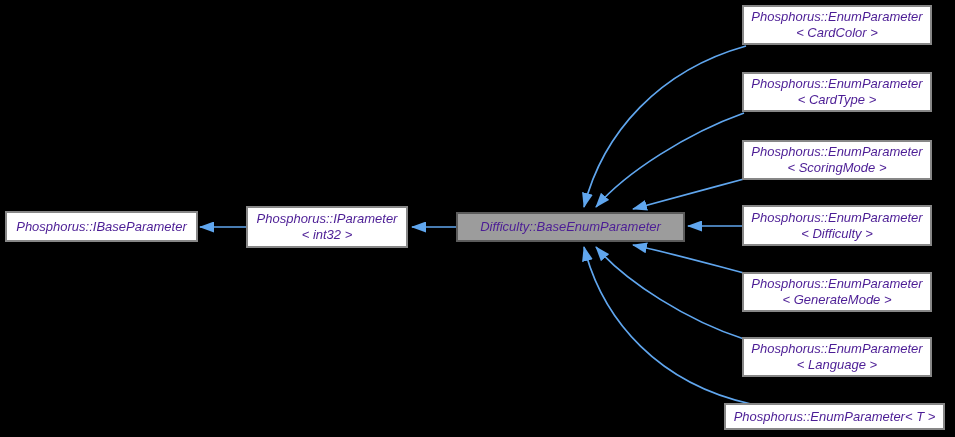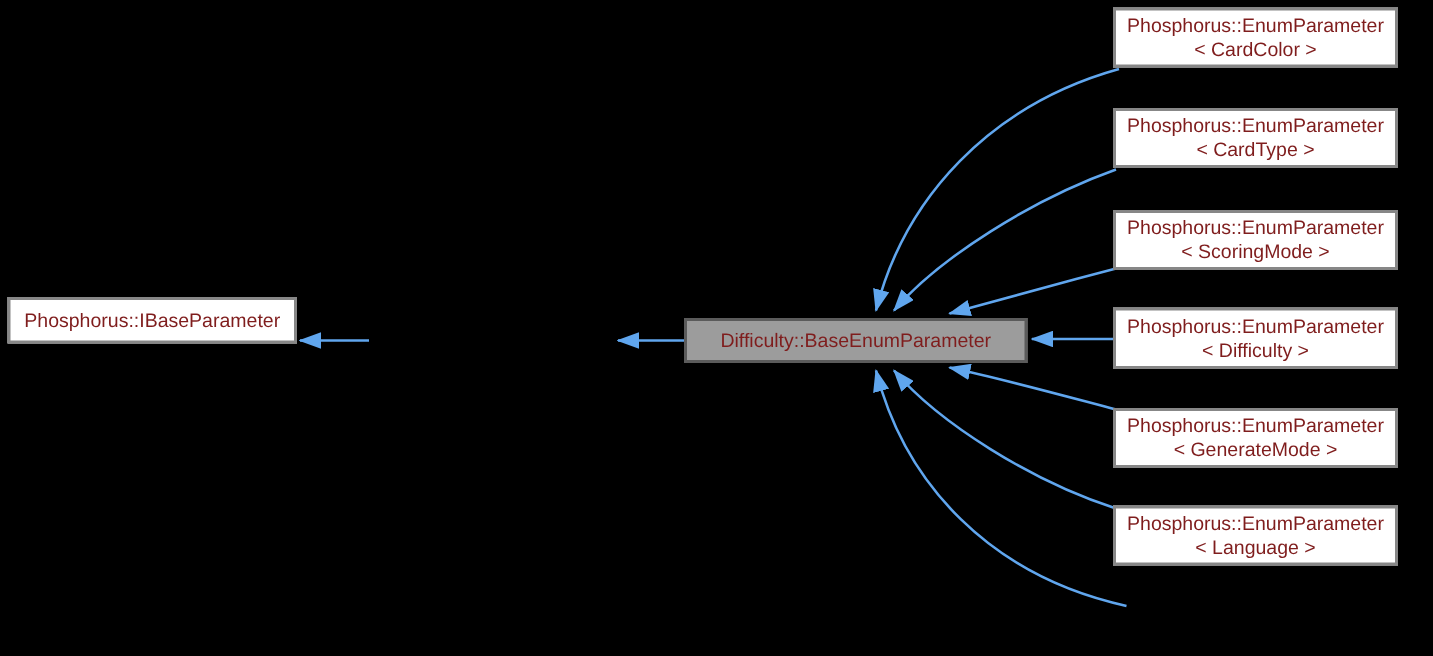--- a/index.html
+++ b/index.html
@@ -11,30 +11,31 @@
     overflow: hidden;
     font-family: "Liberation Sans", sans-serif;
   }
   svg.edges { position: absolute; left: 0; top: 0; width: 955px; height: 437px; }
   .edge { stroke: #60a6ee; stroke-width: 1.7; fill: none; }
   .node {
     position: absolute;
     box-sizing: border-box;
     background: #ffffff;
     border: 2px solid #878787;
-    color: #7f1d1d;
+    color: #4c1d95;
     display: flex;
     align-items: center;
     justify-content: center;
     text-align: center;
     white-space: pre-line;
     font-size: 13px;
     line-height: 16px;
     padding: 1px 4px;
     cursor: pointer;
+    font-style: italic;
   }
   .node.hl {
     background: #9c9c9c;
     border-color: #5b5b5b;
     cursor: default;
   }
 </style>
 </head>
 <body>
 
@@ -50,22 +51,24 @@
     <path class="edge" d="M456,227 L412,227" marker-end="url(#ah)"></path>
     <path class="edge" d="M746,46 C660,70 603,132 584,207" marker-end="url(#ah)"></path>
     <path class="edge" d="M744,113 C688,133 626,172 596,207" marker-end="url(#ah)"></path>
     <path class="edge" d="M744,179 C706,189 666,200 633,209" marker-end="url(#ah)"></path>
     <path class="edge" d="M742,226 L688,226" marker-end="url(#ah)"></path>
     <path class="edge" d="M744,273 C706,263 666,252 633,245" marker-end="url(#ah)"></path>
     <path class="edge" d="M744,339 C688,321 626,282 596,247" marker-end="url(#ah)"></path>
     <path class="edge" d="M751,404 C660,384 603,322 584,247" marker-end="url(#ah)"></path>
   </svg>
 
-  <div class="node" style="left:5px; top:198px; width:193px; height:31px;">Phosphorus::IBaseParameter</div>
+  <div class="node" style="left:5px; top:211px; width:193px; height:31px;">Phosphorus::IBaseParameter</div>
 
+  <div class="node" style="left:246px; top:206px; width:162px; height:42px;">Phosphorus::IParameter
+&lt; int32 &gt;</div>
 
   <div class="node hl" style="left:456px; top:212px; width:229px; height:30px;">Difficulty::BaseEnumParameter</div>
 
   <div class="node" style="left:742px; top:5px; width:190px; height:40px;">Phosphorus::EnumParameter
 &lt; CardColor &gt;</div>
 
   <div class="node" style="left:742px; top:72px; width:190px; height:40px;">Phosphorus::EnumParameter
 &lt; CardType &gt;</div>
 
   <div class="node" style="left:742px; top:140px; width:190px; height:40px;">Phosphorus::EnumParameter
@@ -73,14 +76,15 @@
 
   <div class="node" style="left:742px; top:205px; width:190px; height:41px;">Phosphorus::EnumParameter
 &lt; Difficulty &gt;</div>
 
   <div class="node" style="left:742px; top:272px; width:190px; height:40px;">Phosphorus::EnumParameter
 &lt; GenerateMode &gt;</div>
 
   <div class="node" style="left:742px; top:337px; width:190px; height:40px;">Phosphorus::EnumParameter
 &lt; Language &gt;</div>
 
+  <div class="node" style="left:724px; top:403px; width:221px; height:27px;">Phosphorus::EnumParameter&lt; T &gt;</div>
 
 </div>
 
 </body></html>

